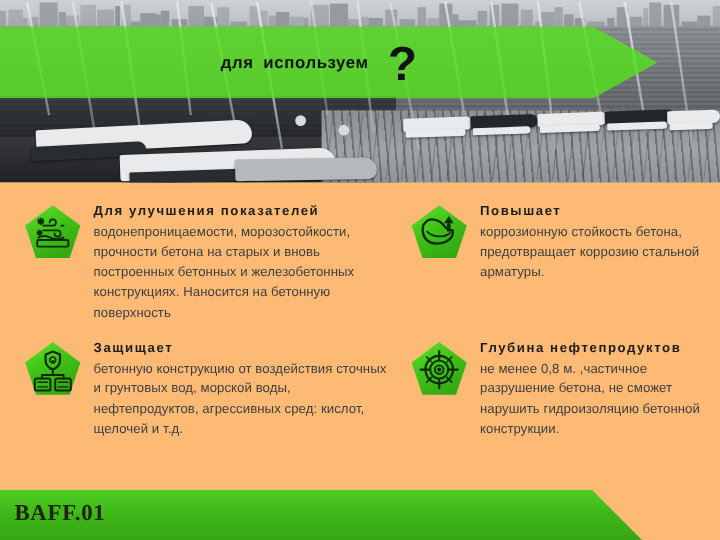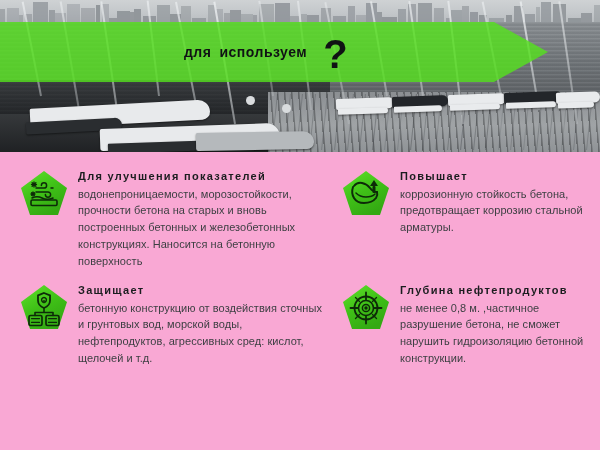--- a/index.html
+++ b/index.html
@@ -13,21 +13,21 @@
     overflow: hidden;
     background: #ffffff;
     font-family: "Liberation Sans", sans-serif;
     -webkit-font-smoothing: antialiased;
   }
 
   .slide {
     position: relative;
     width: 600px;
     height: 450px;
-    background: #f9a8d4;
+    background: #fdba74;
     overflow: hidden;
   }
 
   
   .hero {
     position: absolute;
     left: 0;
     top: 0;
     width: 600px;
     height: 152px;
@@ -507,14 +507,18 @@
         </svg>
       </div>
       <div class="ftext">
         <div class="fhead">Глубина нефтепродуктов</div>
         <div class="fbody">не менее 0,8 м. ,частичное разрушение бетона, не сможет нарушить гидроизоляцию бетонной конструкции.</div>
       </div>
     </div>
 
   </div>
 
+  <div class="footer">
+    <div class="footer-bar"></div>
+    <div class="footer-label">BAFF.01</div>
+  </div>
 
 </div>
 
 </body></html>

